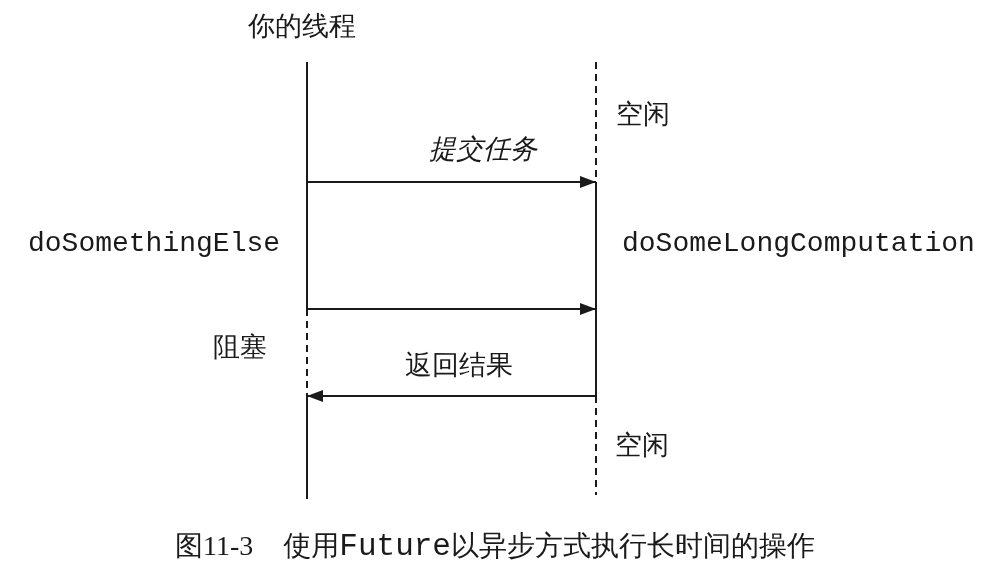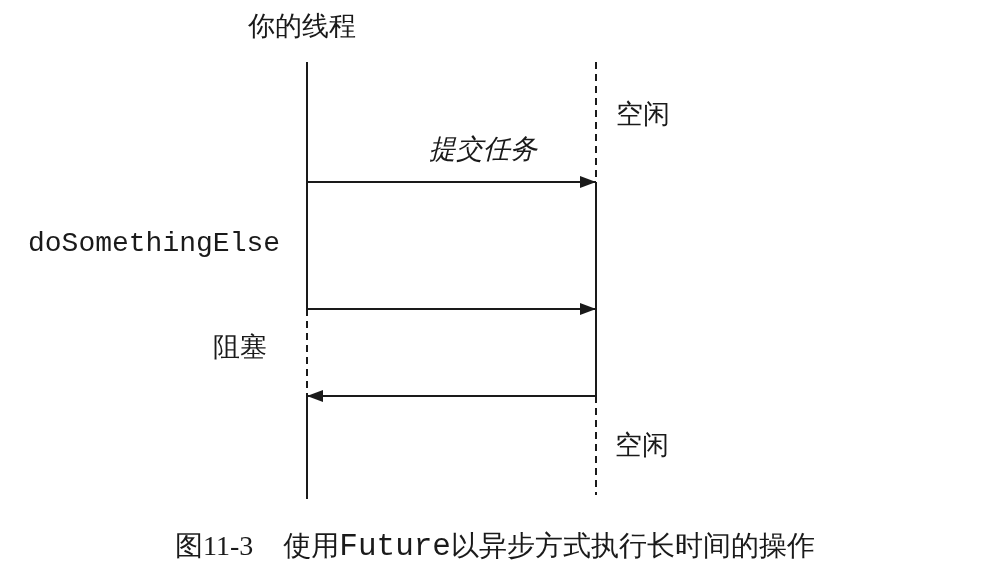--- a/index.html
+++ b/index.html
@@ -102,27 +102,29 @@
   <div class="arrow" style="left:307px; top:176px; width:289px;">
     <div class="shaft"></div>
     <div class="head-right"></div>
   </div>
 
   <div class="arrow" style="left:307px; top:303px; width:289px;">
     <div class="shaft"></div>
     <div class="head-right"></div>
   </div>
 
+  <div class="label centered" style="left:459px; top:351px;">返回结果</div>
   <div class="arrow" style="left:307px; top:390px; width:289px;">
     <div class="shaft"></div>
     <div class="head-left"></div>
   </div>
 
   <div class="label" style="left:616px; top:100px;">空闲</div>
   <div class="label mono" style="left:28px; top:229px;">doSomethingElse</div>
+  <div class="label mono" style="left:622px; top:229px;">doSomeLongComputation</div>
   <div class="label" style="left:213px; top:333px;">阻塞</div>
   <div class="label" style="left:615px; top:431px;">空闲</div>
 
   <div id="caption">
     <span class="fig-no">图11-3</span><span>使用</span><span class="code">Future</span><span>以异步方式执行长时间的操作</span>
   </div>
 
 </div>
 
 </body></html>

